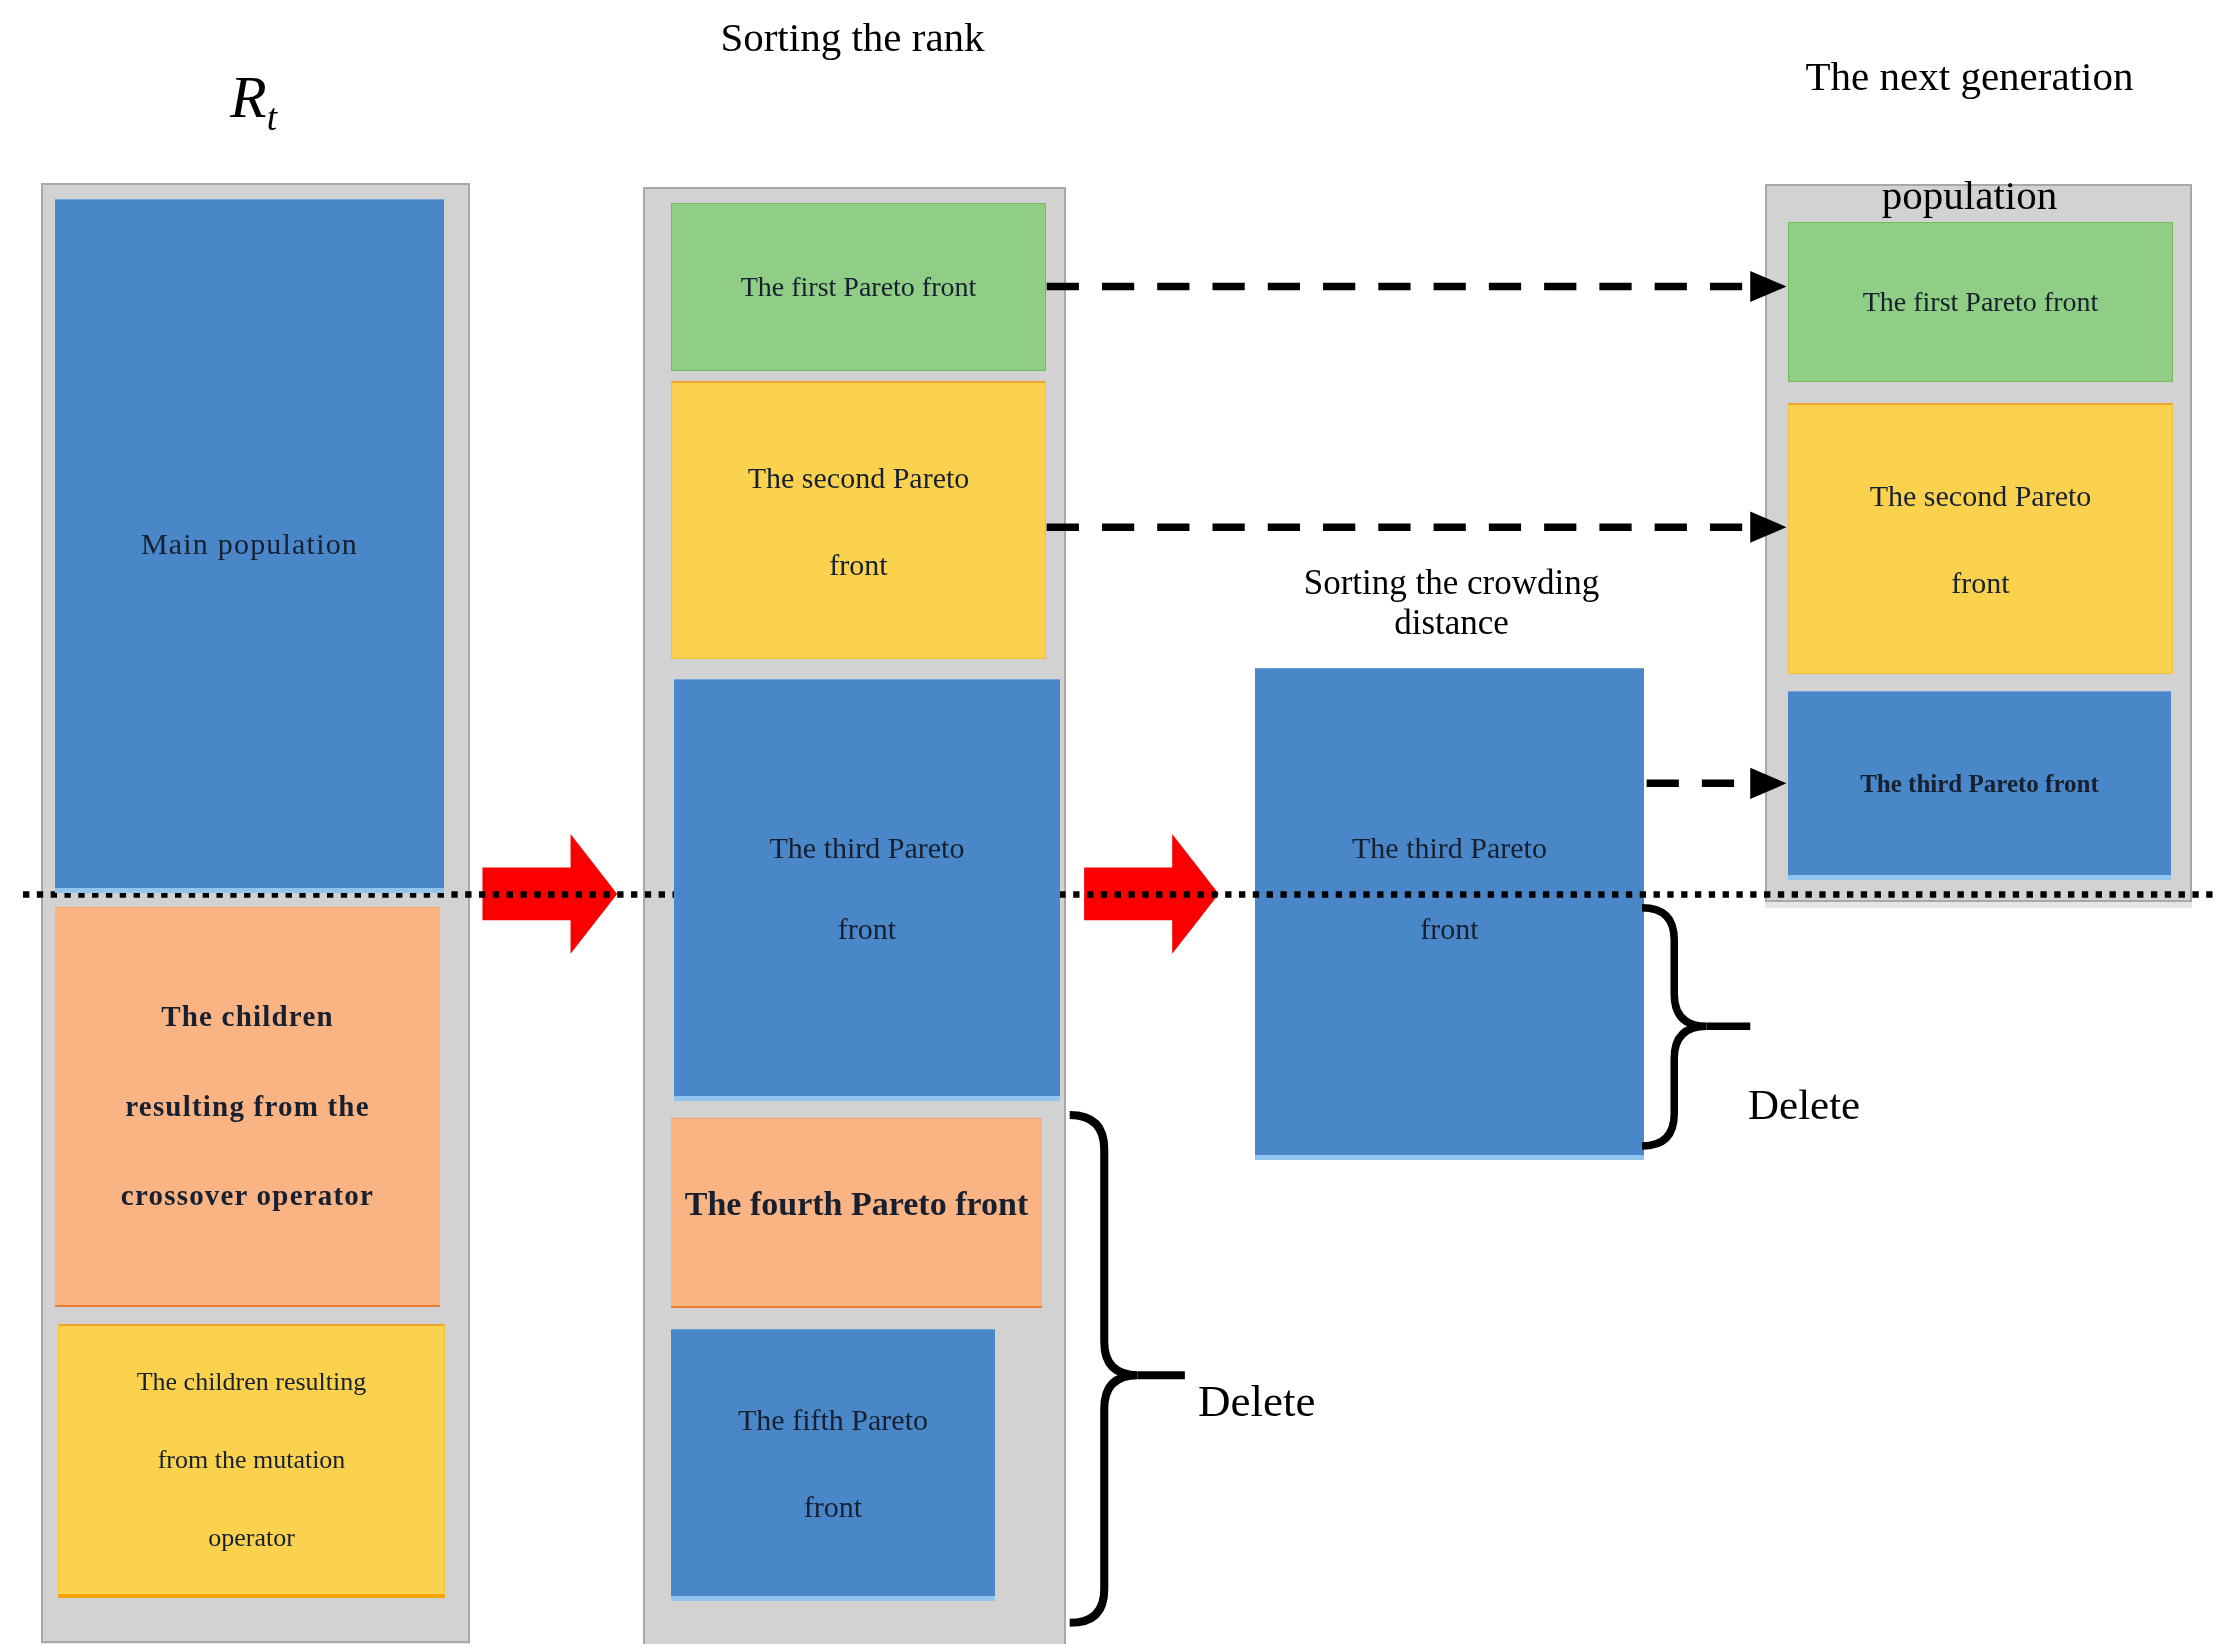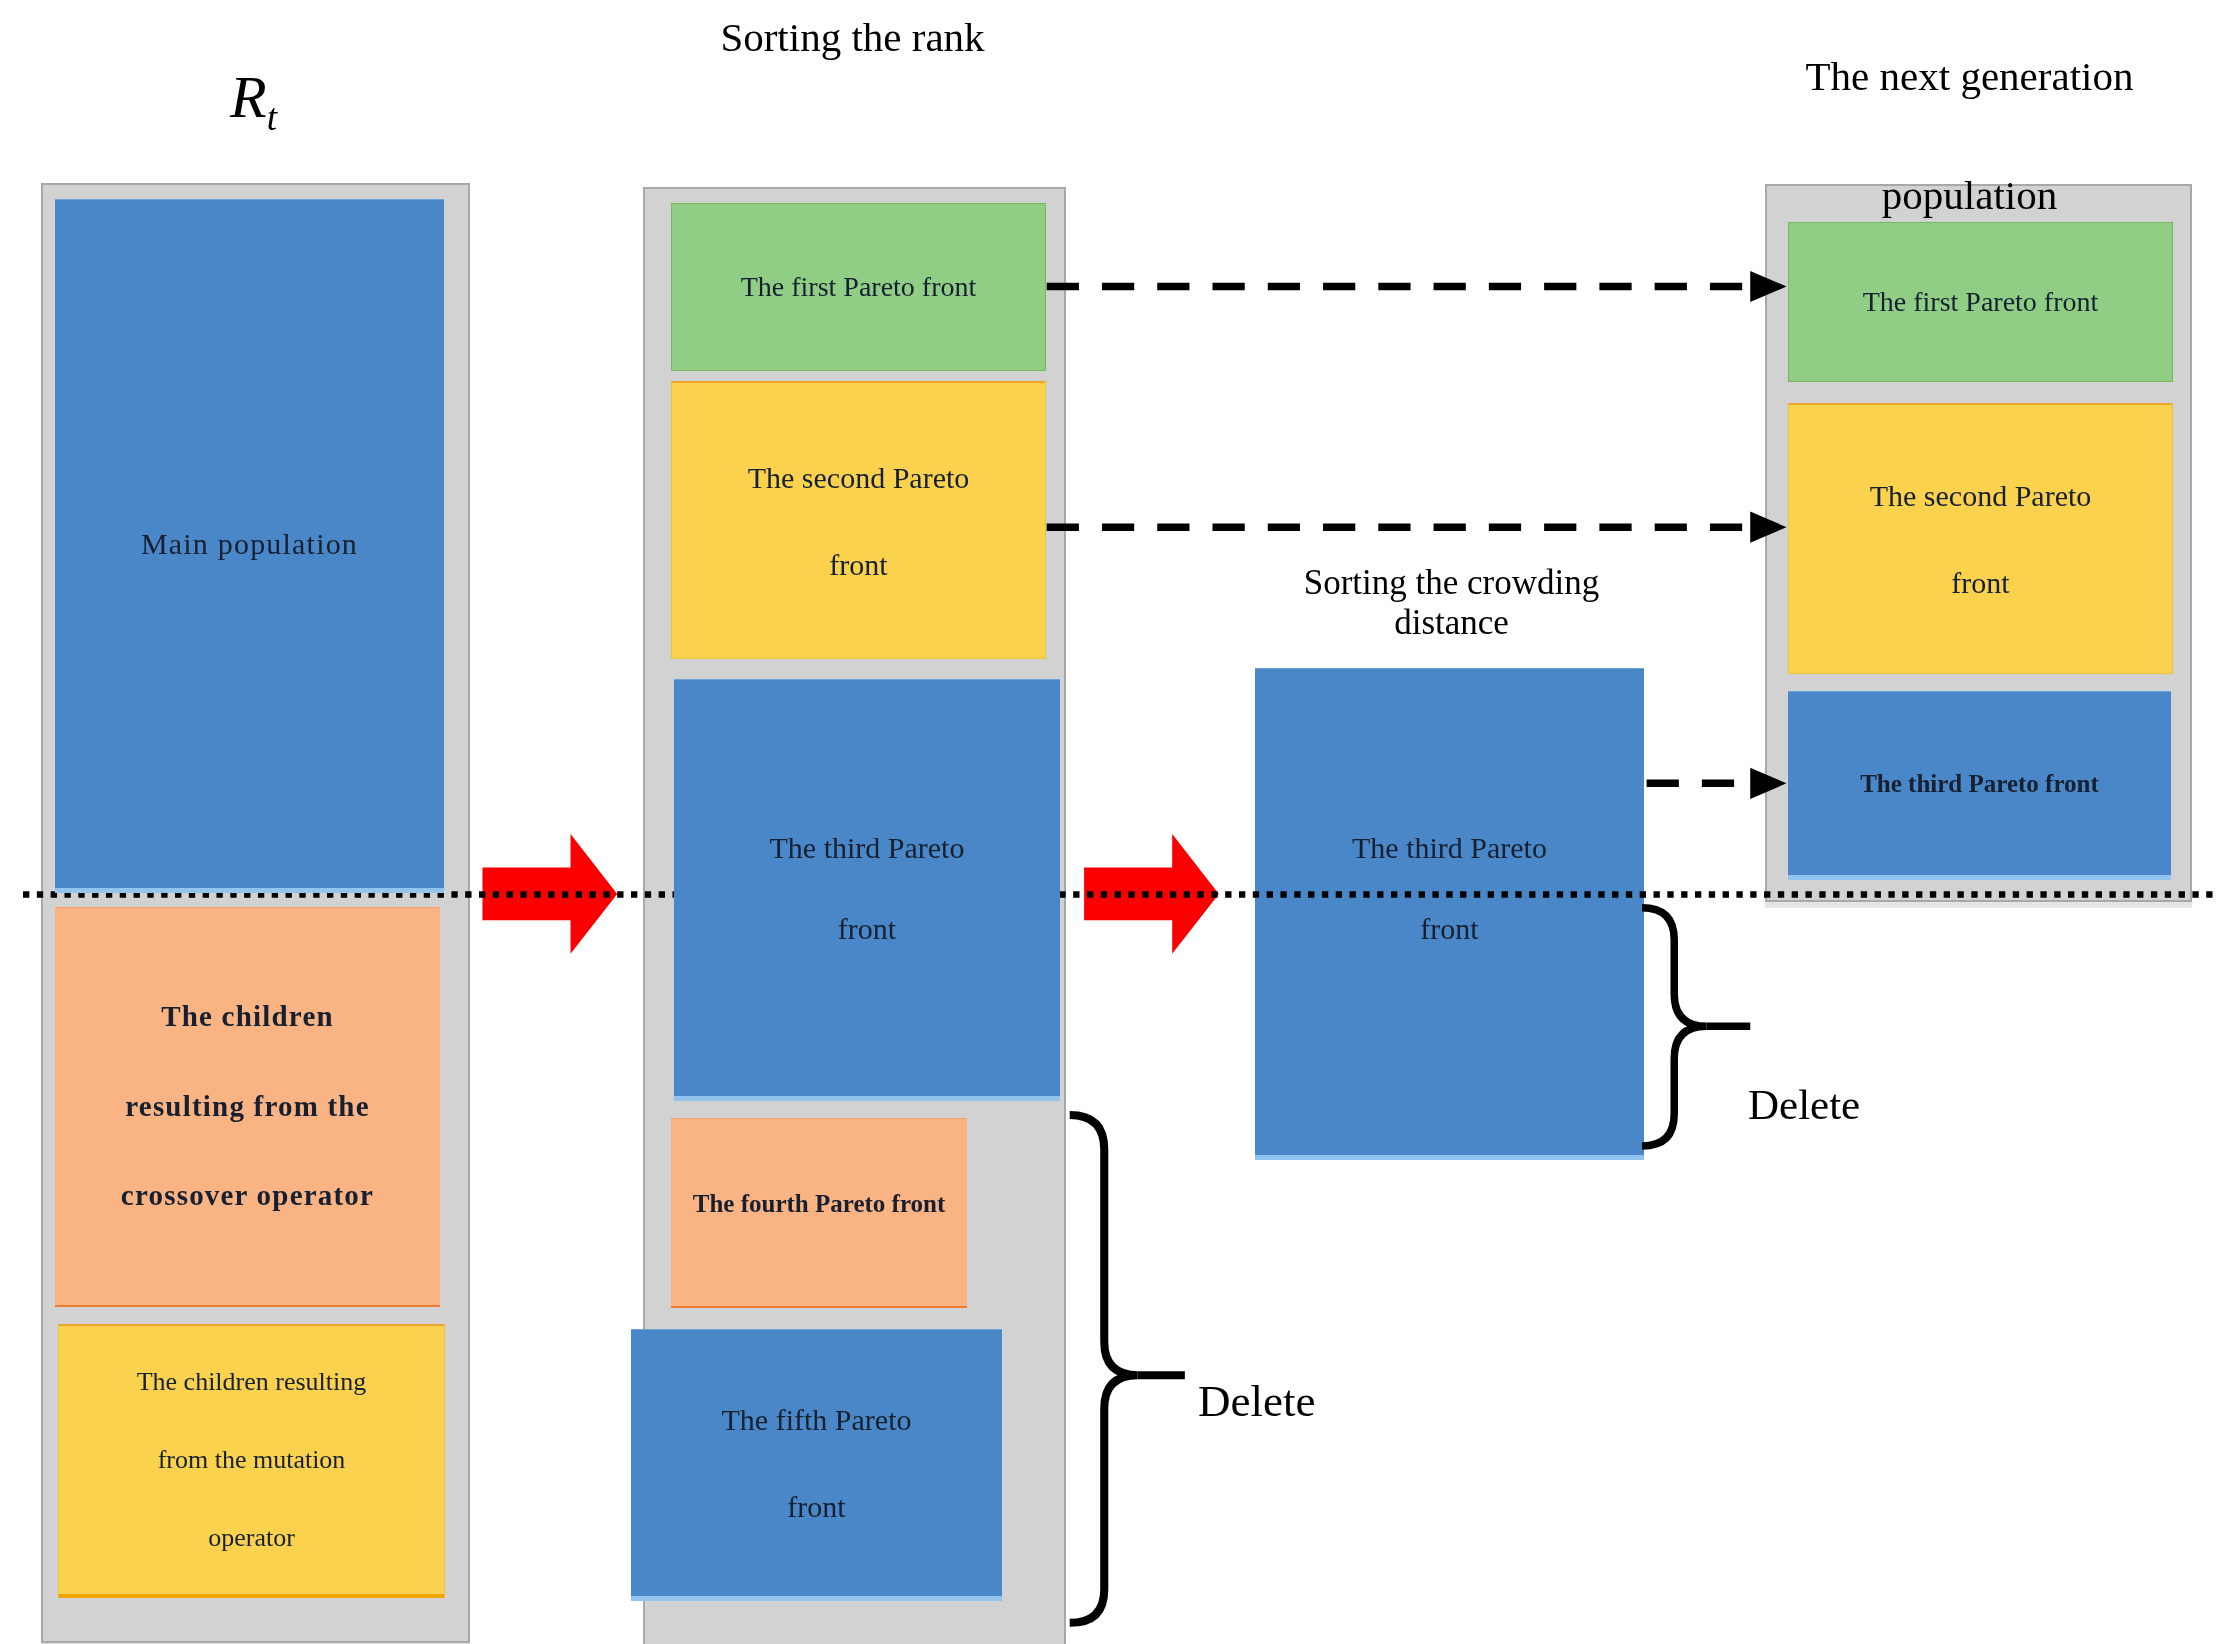--- a/index.html
+++ b/index.html
@@ -25,22 +25,22 @@
   
   #box-main      {left:55px; top:199px;  width:389px;height:688px;font-size:30px;letter-spacing:1.2px;}
   #box-crossover {left:55px; top:907px; width:385px;height:397px; font-size:29px;line-height:3.1;letter-spacing:1.2px;font-weight:bold;}
   #box-mutation  {left:58px;top:1324px; width:385px;height:268px; font-size:26px;line-height:3.0;font-weight:normal;
                   border-bottom:4px solid #f0a500;}
 
   
   #box-m-first {left:671px;top:203px; width:373px;height:166px;font-size:28px;}
   #box-m-second{left:671px;top:381px; width:373px;height:275px;font-size:30px;line-height:2.9;}
   #box-m-third {left:674px;top:679px;width:386px;height:416px;font-size:30px;line-height:2.7;}
-  #box-m-fourth{left:671px;top:1118px;width:296px;height:190px;font-size:25px;font-weight:bold;padding-bottom:17.3px;box-sizing:border-box;}
-  #box-m-fifth {left:631px;top:1329px;width:371px;height:266px;font-size:30px;line-height:2.9;}
+  #box-m-fourth{left:671px;top:1118px;width:371px;height:190px;font-size:34px;font-weight:bold;padding-bottom:17.3px;box-sizing:border-box;}
+  #box-m-fifth {left:671px;top:1329px;width:324px;height:266px;font-size:30px;line-height:2.9;}
 
   
   #box-crowding{left:1255px;top:668px;width:389px;height:492px;font-size:30px;line-height:2.7;
                 padding-bottom:48px;box-sizing:border-box;z-index:2;}
 
   
   #box-r-first {left:1788px;top:222px; width:383px;height:158px;font-size:28px;}
   #box-r-second{left:1788px;top:403px; width:383px;height:268px;font-size:30px;line-height:2.9;}
   #box-r-third {left:1788px;top:691px;width:383px;height:183px;font-size:25px;font-weight:bold;}
 

